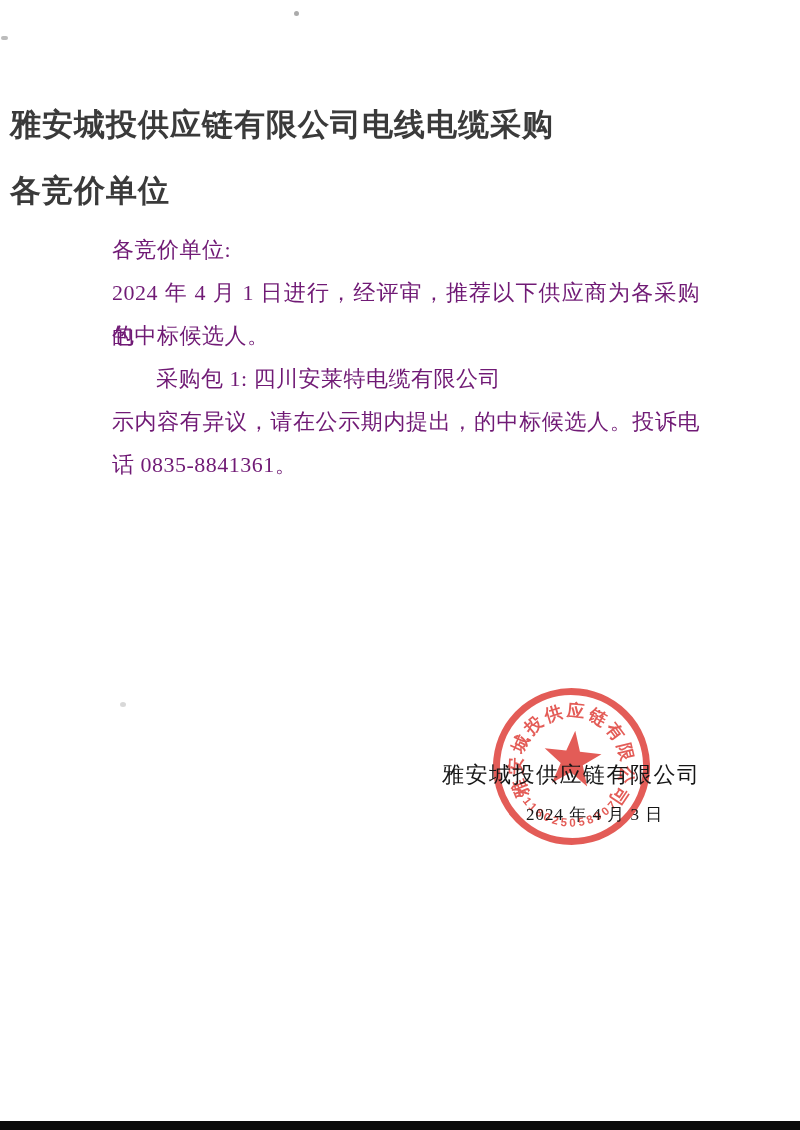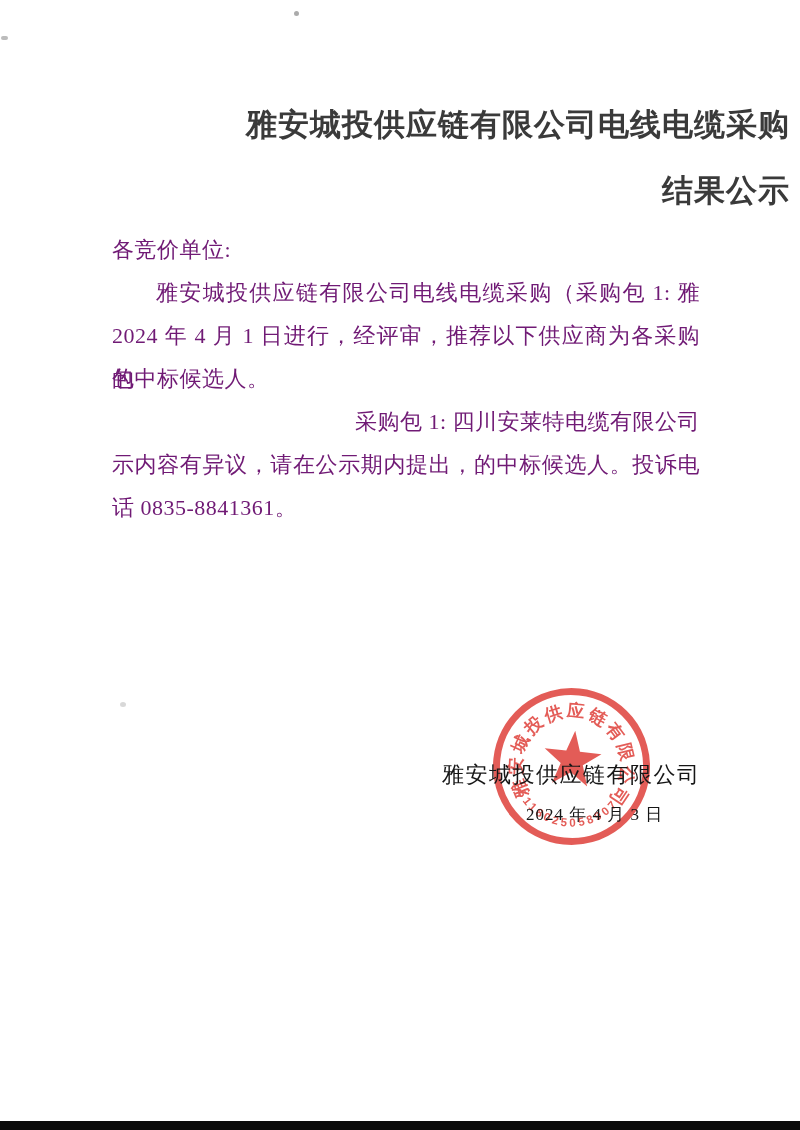--- a/index.html
+++ b/index.html
@@ -3,33 +3,33 @@
 <meta charset="utf-8">
 <style>
   html,body { margin:0; padding:0; background:#ffffff; }
   .page {
     position:relative; width:800px; height:1130px; margin:0 auto;
     background:#ffffff; overflow:hidden;
     font-family:"Liberation Serif","DejaVu Serif",serif;
     color:#202020;
   }
   .title {
-    position:absolute; left:10px; width:780px; text-align:right;
+    position:absolute; left:10px; width:780px; text-align:left;
     font-weight:bold; color:#3a3a3a; letter-spacing:1px;
     font-size:31px; line-height:1.2; white-space:nowrap;
   }
   .title1 { top:106px; }
   .title2 { top:172px; }
   .doc-body {
     position:absolute; left:112px; top:228px; width:588px;
     font-size:22px; color:#701a75; letter-spacing:0.5px;
   }
   .line { height:43px; line-height:43px; white-space:nowrap; overflow:visible; }
   .line.j { white-space:normal; text-align:justify; text-align-last:justify; }
-  .line.ind { text-indent:44px;text-align:right; }
+  .line.ind { text-indent:44px; }
   .sig-company {
     position:absolute; top:760px; left:442px; z-index:3;
     font-size:22px; letter-spacing:1.5px; color:#161616; white-space:nowrap;
   }
   .sig-date {
     position:absolute; top:803px; left:526px; z-index:3;
     font-size:17px; letter-spacing:1px; color:#161616; white-space:nowrap;
   }
   .seal {
     position:absolute; left:451px; top:646px; width:241px; height:241px;
@@ -48,25 +48,24 @@
   .speck.s1 { left:294px; top:11px; width:5px; height:5px; opacity:.75; }
   .speck.s2 { left:1px;  top:36px; width:7px; height:4px; opacity:.6; border-radius:2px; }
   .speck.s3 { left:120px; top:702px; width:6px; height:5px; opacity:.35; }
 </style>
 </head>
 <body>
 
 <div class="page">
 
   <div class="title title1">雅安城投供应链有限公司电线电缆采购</div>
-  <div class="title title2">结果公示</div>
+  <div class="title title2">各竞价单位</div>
 
   <div class="doc-body">
     <div class="line">各竞价单位:</div>
-    <div class="line j ind">雅安城投供应链有限公司电线电缆采购（采购包 1: 雅</div>
     <div class="line j">2024 年 4 月 1 日进行，经评审，推荐以下供应商为各采购包</div>
     <div class="line">的中标候选人。</div>
     <div class="line ind">采购包 1: 四川安莱特电缆有限公司</div>
     <div class="line j">示内容有异议，请在公示期内提出，的中标候选人。投诉电</div>
     <div class="line">话 0835-8841361。</div>
   </div>
 
   <svg class="seal" viewBox="-120.5 -120.5 241 241" aria-hidden="true">
     <g transform="rotate(6)">
       <circle class="ring" r="75" cx="0" cy="0"></circle>

